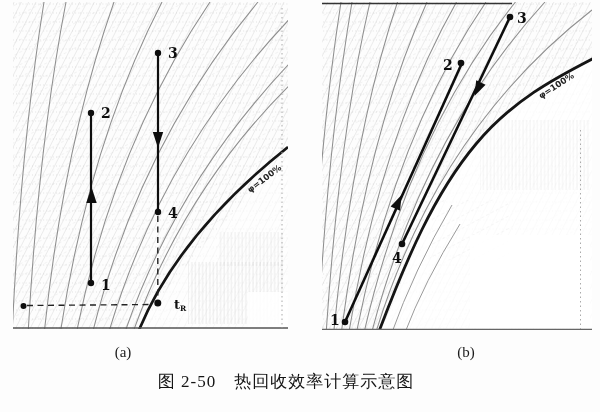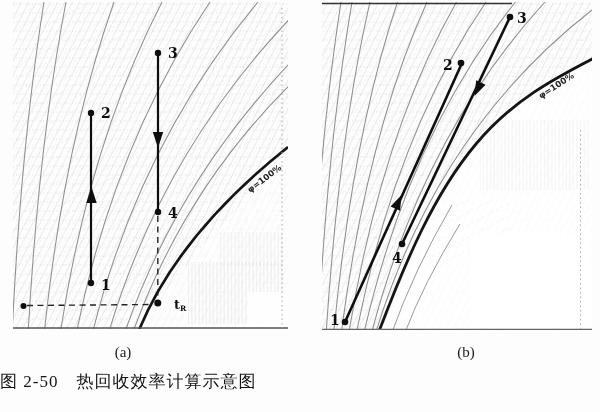--- a/index.html
+++ b/index.html
@@ -3,21 +3,21 @@
 <meta charset="utf-8">
 <style>
   html,body{margin:0;padding:0;background:#ffffff;}
   #stage{position:relative;width:600px;height:412px;background:#fdfdfd;overflow:hidden;
          font-family:"Liberation Serif", serif;}
   #diagram-svg{position:absolute;left:0;top:0;}
   .panel-label{position:absolute;top:344px;width:60px;text-align:center;
                font-size:15px;color:#1b1b1b;font-family:"Liberation Serif",serif;}
   #panel-a-label{left:93px;}
   #panel-b-label{left:436px;}
-  #figure-caption{position:absolute;top:370px;left:0;width:572px;
+  #figure-caption{position:absolute;top:370px;left:0;width:572px;text-align:center;
                   font-size:17px;color:#151515;letter-spacing:1px;
                   font-family:"Liberation Serif",serif;}
   .pt-label{font-family:"DejaVu Serif",serif;font-weight:bold;font-size:14px;fill:#0e0e0e;}
   .phi-label{font-family:"DejaVu Sans",sans-serif;font-weight:bold;font-size:8.5px;fill:#222;}
   .tr-main{font-family:"DejaVu Serif",serif;font-weight:bold;font-size:13px;fill:#0e0e0e;}
   .tr-sub{font-family:"DejaVu Serif",serif;font-weight:bold;font-size:7.5px;fill:#0e0e0e;}
 </style>
 </head>
 <body>
 

